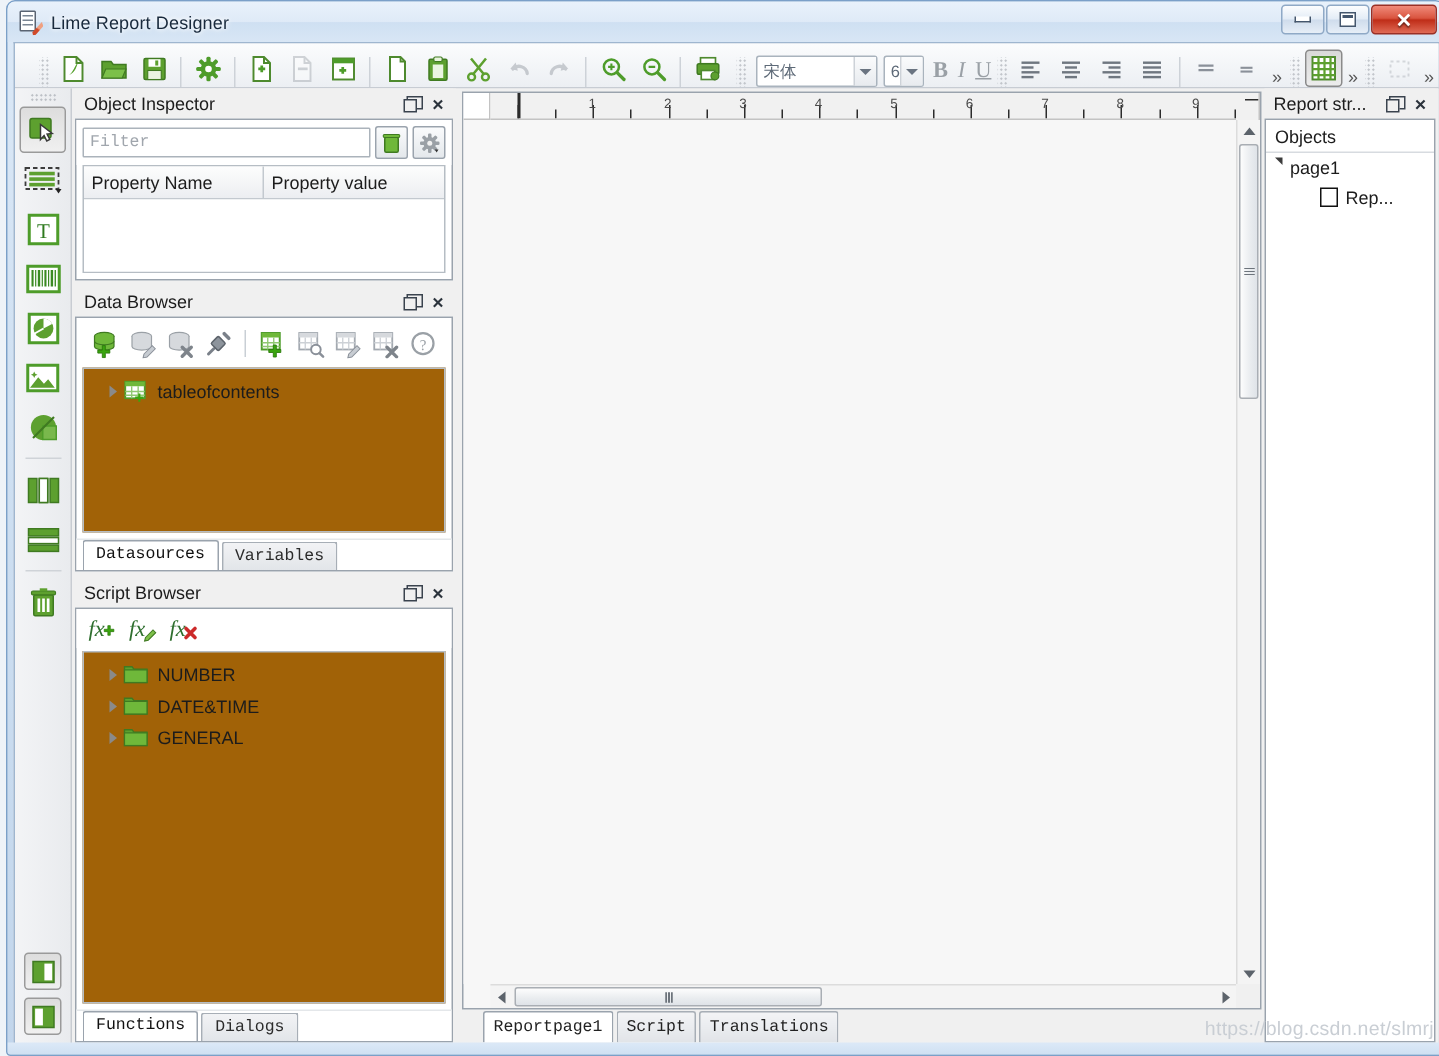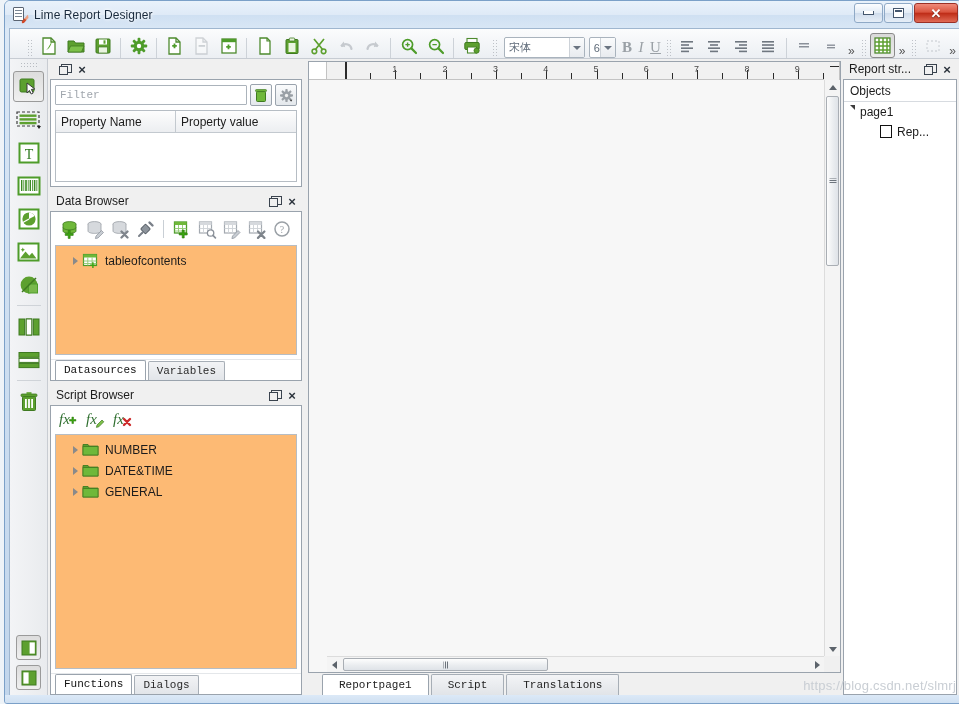--- a/index.html
+++ b/index.html
@@ -231,21 +231,21 @@
   .oi-rows { flex:1 1 auto; background:#fff; }
 
   
   .db-toolbar {
     height: 28px; display:flex; align-items:center; padding: 0 4px; gap:1px;
     background: #fff; border-bottom:none; margin: 3px 3px 0 3px;
   }
   .dbi { width:24px;height:24px;display:flex;align-items:center;justify-content:center;border:1px solid transparent;border-radius:3px;}
   .dbsep { width:1px;height:18px;background:#c9cfd5;margin:0 5px;}
   .tree {
-    flex:1 1 auto; margin: 2px 4px 4px 4px; border:1px solid #b6bdc4; background:#fdba74;
+    flex:1 1 auto; margin: 2px 4px 4px 4px; border:1px solid #b6bdc4; background:#a16207;
     overflow:hidden; padding-top:4px;
   }
   .tnode { display:flex; align-items:center; height:21px; padding-left:12px; font-size:12px; color:#1c1c1c; }
   .tw { width:14px; display:flex; align-items:center; justify-content:center; }
   .tw i {
     width:0;height:0;border-top:4px solid transparent;border-bottom:4px solid transparent;
     border-left:5px solid #8a8a8a; display:block;
   }
   .ticon { width:18px; height:16px; margin-right:5px; position:relative; flex:0 0 auto;}
 
@@ -315,21 +315,21 @@
     width:5px;height:7px;
     background: repeating-linear-gradient(90deg,#6d747c 0 1px, transparent 1px 2px);
   }
   .sb-arrow { position:absolute; display:flex; align-items:center; justify-content:center; }
   .sb-arrow i { width:0;height:0; display:block; }
   .corner-br { grid-column:3; grid-row:3; background:#f0f0f0; }
 
   #designer-tabs { height: 22px; flex:0 0 auto; display:flex; align-items:flex-end; padding-left:14px; }
   .rtab {
     font-family:"Liberation Mono", monospace; font-size: 11px;
-    padding: 3px 16px; border:1px solid #a7aeb6; border-bottom:none;
+    padding: 3px 6px; border:1px solid #a7aeb6; border-bottom:none;
     background: linear-gradient(180deg,#f3f4f6,#e1e4e8); color:#222;
     margin-right: 2px; border-radius: 2px 2px 0 0; line-height:14px;
   }
   .rtab.active { background:#fff; border-color:#9aa3ad; }
 
   
   #dockright {
     width: 116px; flex: 0 0 auto; display:flex; flex-direction:column;
     padding: 0 2px 2px 0; background:#f0f0f0;
   }
@@ -761,20 +761,21 @@
               <rect x="2.4" y="2.4" width="5.2" height="11.2" fill="#fff"></rect>
             </svg>
           </div>
         </div>
       </div>
 
       <div id="dockleft">
 
         <div class="panel" style="height:128px;">
           <div class="panel-title">
+            <span class="t">Object Inspector</span>
             <span class="ptbtn">
                 <span class="float-g"></span>
               </span>
             <span class="ptbtn">
                 <span class="x-g2">×</span>
               </span>
           </div>
           <div class="panel-body">
             <div id="oi-filterrow">
               <div id="oi-filter">Filter</div>

